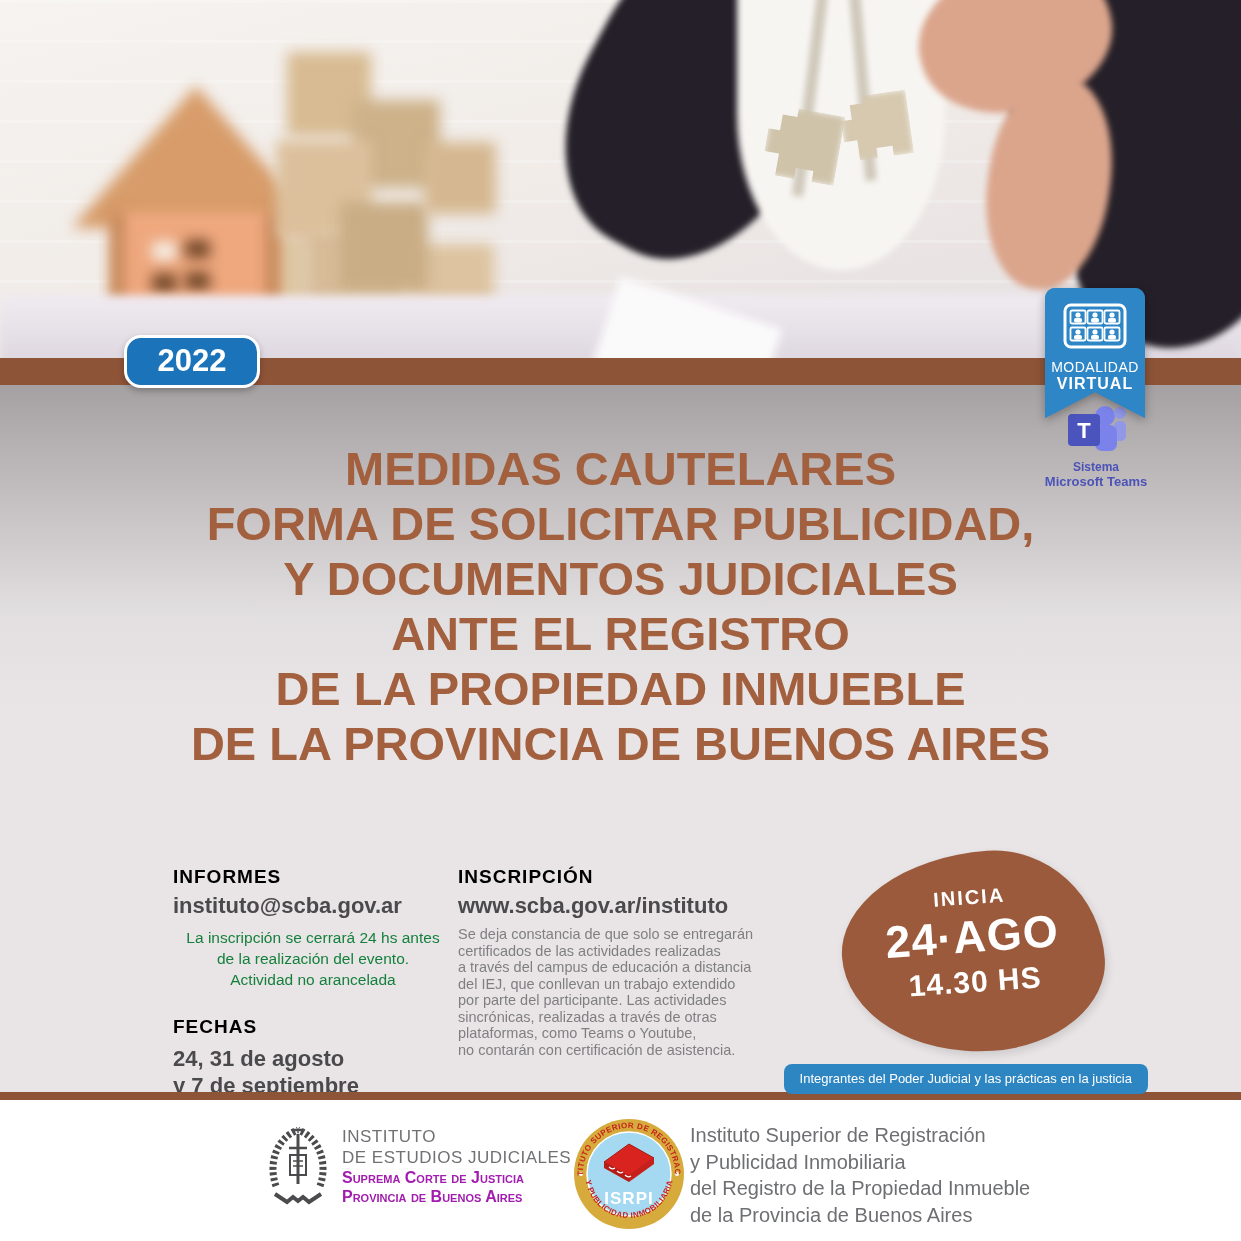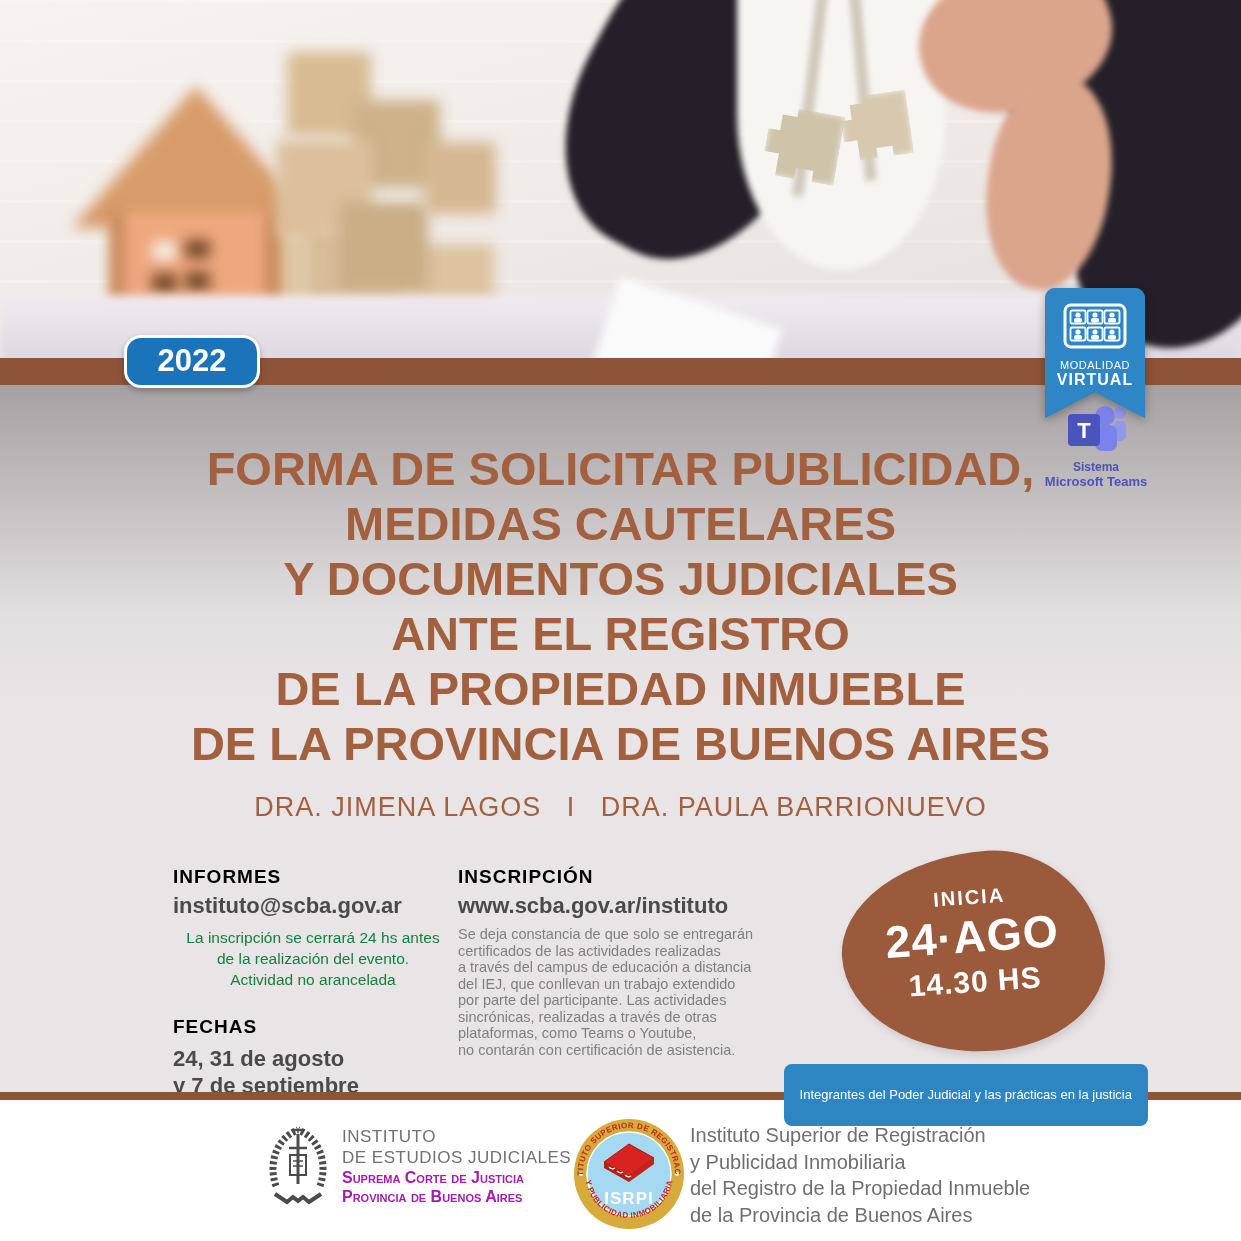--- a/index.html
+++ b/index.html
@@ -42,21 +42,21 @@
   
   .badge2022{position:absolute;left:124px;top:335px;width:136px;height:53px;background:#1b74ba;
     border:3px solid #fff;border-radius:17px;box-sizing:border-box;z-index:30;
     color:#fff;font-weight:bold;font-size:31px;text-align:center;line-height:46px;
     box-shadow:0 3px 6px rgba(0,0,0,.25);}
 
   
   .ribbon{position:absolute;left:1045px;top:288px;width:100px;height:130px;background:#2e86c6;
     clip-path:polygon(0 0,100% 0,100% 100%,50% 80%,0 100%);z-index:30;border-radius:10px 10px 0 0;
     text-align:center;color:#fff;}
-  .ribbon .modalidad{margin-top:5px;font-size:11px;letter-spacing:.5px;}
+  .ribbon .modalidad{margin-top:5px;font-size:14px;letter-spacing:.5px;}
   .ribbon .virtual{font-size:16px;font-weight:bold;letter-spacing:1px;}
   .ribbonshadow{position:absolute;left:1045px;top:288px;width:100px;height:130px;z-index:29;
     filter:drop-shadow(0 3px 5px rgba(0,0,0,.3));}
   .ribbonshadow .inner{width:100%;height:100%;background:#2e86c6;
     clip-path:polygon(0 0,100% 0,100% 100%,50% 80%,0 100%);border-radius:10px 10px 0 0;}
 
   
   .teams{position:absolute;left:1035px;top:404px;width:122px;text-align:center;z-index:25;}
   .teams .t1{margin-top:0;font-size:12px;font-weight:bold;color:#4b53b8;}
   .teams .t2{font-size:13px;font-weight:bold;color:#4b53b8;}
@@ -81,21 +81,21 @@
   
   .blob{position:absolute;left:842px;top:852px;width:262px;height:200px;background:#9b5a3b;
     border-radius:58% 42% 45% 55% / 48% 58% 42% 52%;transform:rotate(-4deg);
     color:#fff;text-align:center;box-shadow:2px 4px 8px rgba(0,0,0,.12);}
   .blob .inicia{padding-top:34px;font-size:20px;font-weight:bold;letter-spacing:2px;}
   .blob .bdate{font-size:45px;font-weight:bold;letter-spacing:1px;margin-top:2px;}
   .blob .btime{font-size:30px;font-weight:bold;letter-spacing:1px;margin-top:2px;}
 
   
   .bottomline{position:absolute;left:0;top:1092px;width:1241px;height:8px;background:#8e5437;z-index:5;}
-  .banner{position:absolute;right:93px;top:1064px;height:30px;padding:16px 16px;background:#2d86c2;
+  .banner{position:absolute;right:93px;top:1064px;height:30px;padding:0 16px;background:#2d86c2;
     border-radius:8px;color:#fff;font-size:13px;line-height:30px;z-index:6;}
 
   
   .footer{position:absolute;left:0;top:1100px;width:1241px;height:172px;background:#fff;}
   .iej{position:absolute;left:263px;top:22px;}
   .iej-text{position:absolute;left:342px;top:26px;color:#707174;}
   .iej-l1{font-size:17px;letter-spacing:.5px;line-height:21px;}
   .iej-l2{font-size:17px;letter-spacing:.5px;line-height:21px;}
   .iej-l3,.iej-l4{font-variant:small-caps;font-weight:bold;font-size:16px;color:#a21caf;line-height:19px;}
   .isrpi-logo{position:absolute;left:573px;top:18px;}
@@ -193,29 +193,28 @@
       <rect x="50" y="17" width="12" height="20" rx="5" fill="#9198e8"></rect>
       <rect x="31" y="21" width="22" height="26" rx="7" fill="#7b83eb"></rect>
       <rect x="4" y="10" width="32" height="32" rx="4" fill="#4b53bc"></rect>
       <text x="20" y="34" text-anchor="middle" font-size="22" font-weight="bold" fill="#fff" font-family="Liberation Sans, sans-serif">T</text>
     </svg>
     <div class="t1">Sistema</div>
     <div class="t2">Microsoft Teams</div>
   </div>
 
   <div class="title">
+    <div>MEDIDAS CAUTELARES</div>
     <div>FORMA DE SOLICITAR PUBLICIDAD,</div>
-    <div>MEDIDAS CAUTELARES</div>
     <div>Y DOCUMENTOS JUDICIALES</div>
     <div>ANTE EL REGISTRO</div>
     <div>DE LA PROPIEDAD INMUEBLE</div>
     <div>DE LA PROVINCIA DE BUENOS AIRES</div>
   </div>
 
-  <div class="speakers">DRA. JIMENA LAGOS   I   DRA. PAULA BARRIONUEVO</div>
 
   <div class="col col-left">
     <div class="h-brown">INFORMES</div>
     <div class="strong-dark">instituto@scba.gov.ar</div>
     <div class="note">La inscripción se cerrará 24 hs antes
 de la realización del evento.
 Actividad no arancelada</div>
     <div class="h-brown fechas-h">FECHAS</div>
     <div class="dates">24, 31 de agosto
 y 7 de septiembre</div>

